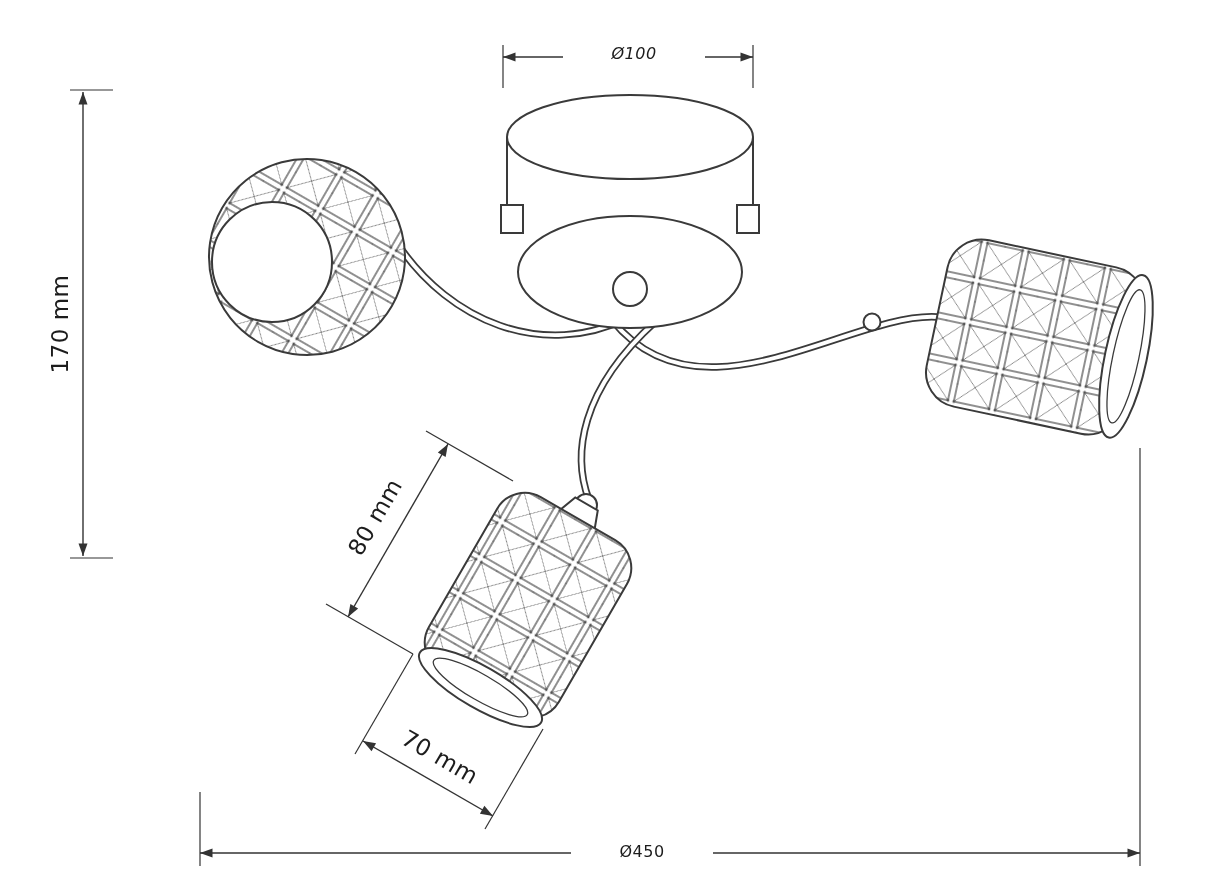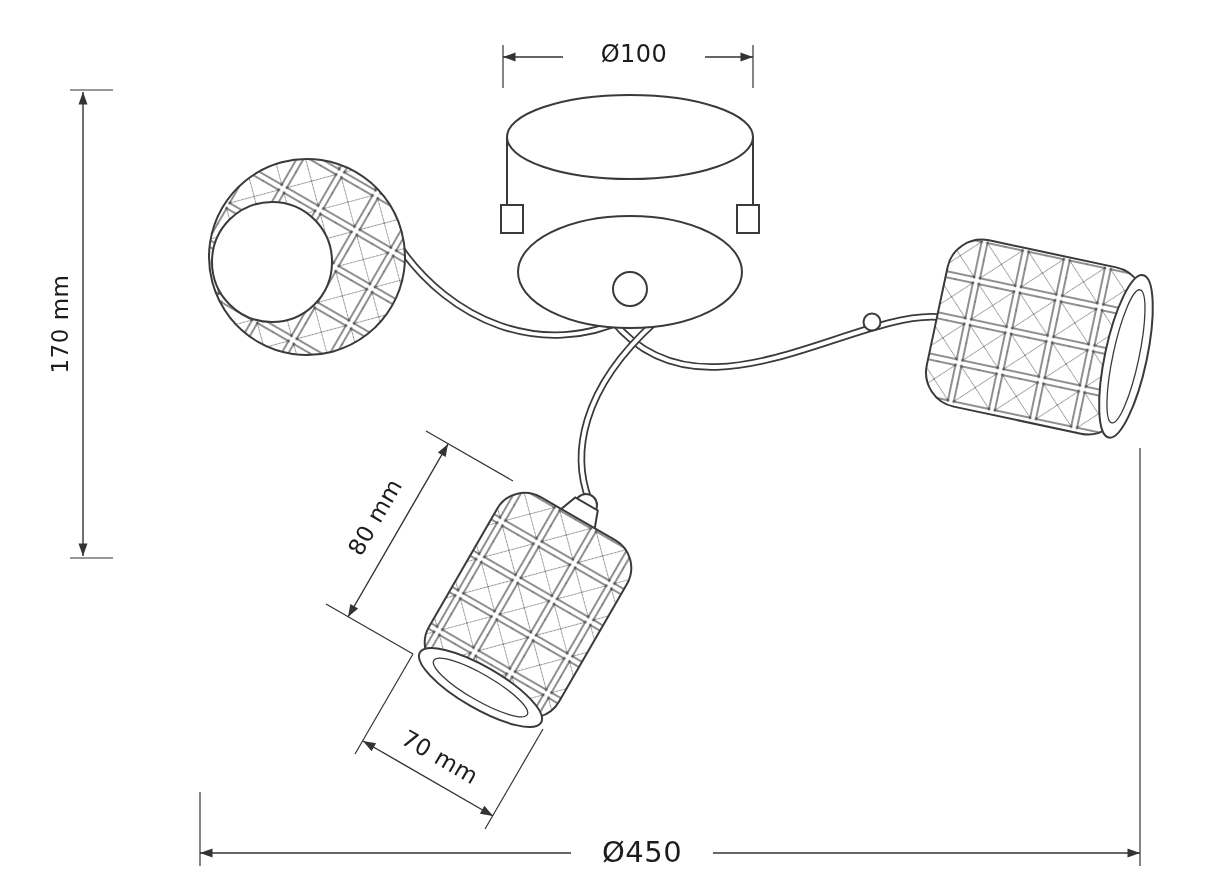--- a/index.html
+++ b/index.html
@@ -129,23 +129,23 @@
 
     <circle class="ln" cx="586" cy="505" r="11"></circle>
     <g transform="rotate(30 527 607)">
       <path class="ln" d="M 505 512 L 549 512 L 540 488 L 514 488 Z"></path>
       <rect class="crys" x="452" y="505" width="150" height="200" rx="32"></rect>
       <ellipse class="ln" cx="527" cy="700" rx="70" ry="21"></ellipse>
       <ellipse cx="527" cy="700" rx="54" ry="13" fill="none" stroke="#3a3a3a" stroke-width="1.3"></ellipse>
     </g>
   </svg>
 
-  <div class="dim-label masked" style="left:563px;top:39px;width:130px;height:30px;line-height:30px;font-size:24px;">Ø100</div>
+  <div class="dim-label masked" style="left:563px;top:39px;width:130px;height:30px;line-height:30px;font-size:16px;font-style:italic;">Ø100</div>
 
   <div class="dim-label rot-90" style="left:0px;top:311px;width:120px;height:26px;line-height:26px;">170 mm</div>
 
   <div class="dim-label rot-m60" style="left:325px;top:504px;width:100px;height:26px;line-height:26px;">80 mm</div>
 
   <div class="dim-label rot-p30" style="left:390px;top:744px;width:100px;height:26px;line-height:26px;">70 mm</div>
 
-  <div class="dim-label masked" style="left:571px;top:837px;width:130px;height:30px;line-height:30px;font-size:29px;">Ø450</div>
+  <div class="dim-label masked" style="left:571px;top:837px;width:130px;height:30px;line-height:30px;font-size:16px;">Ø450</div>
 
 </div>
 
 </body></html>

